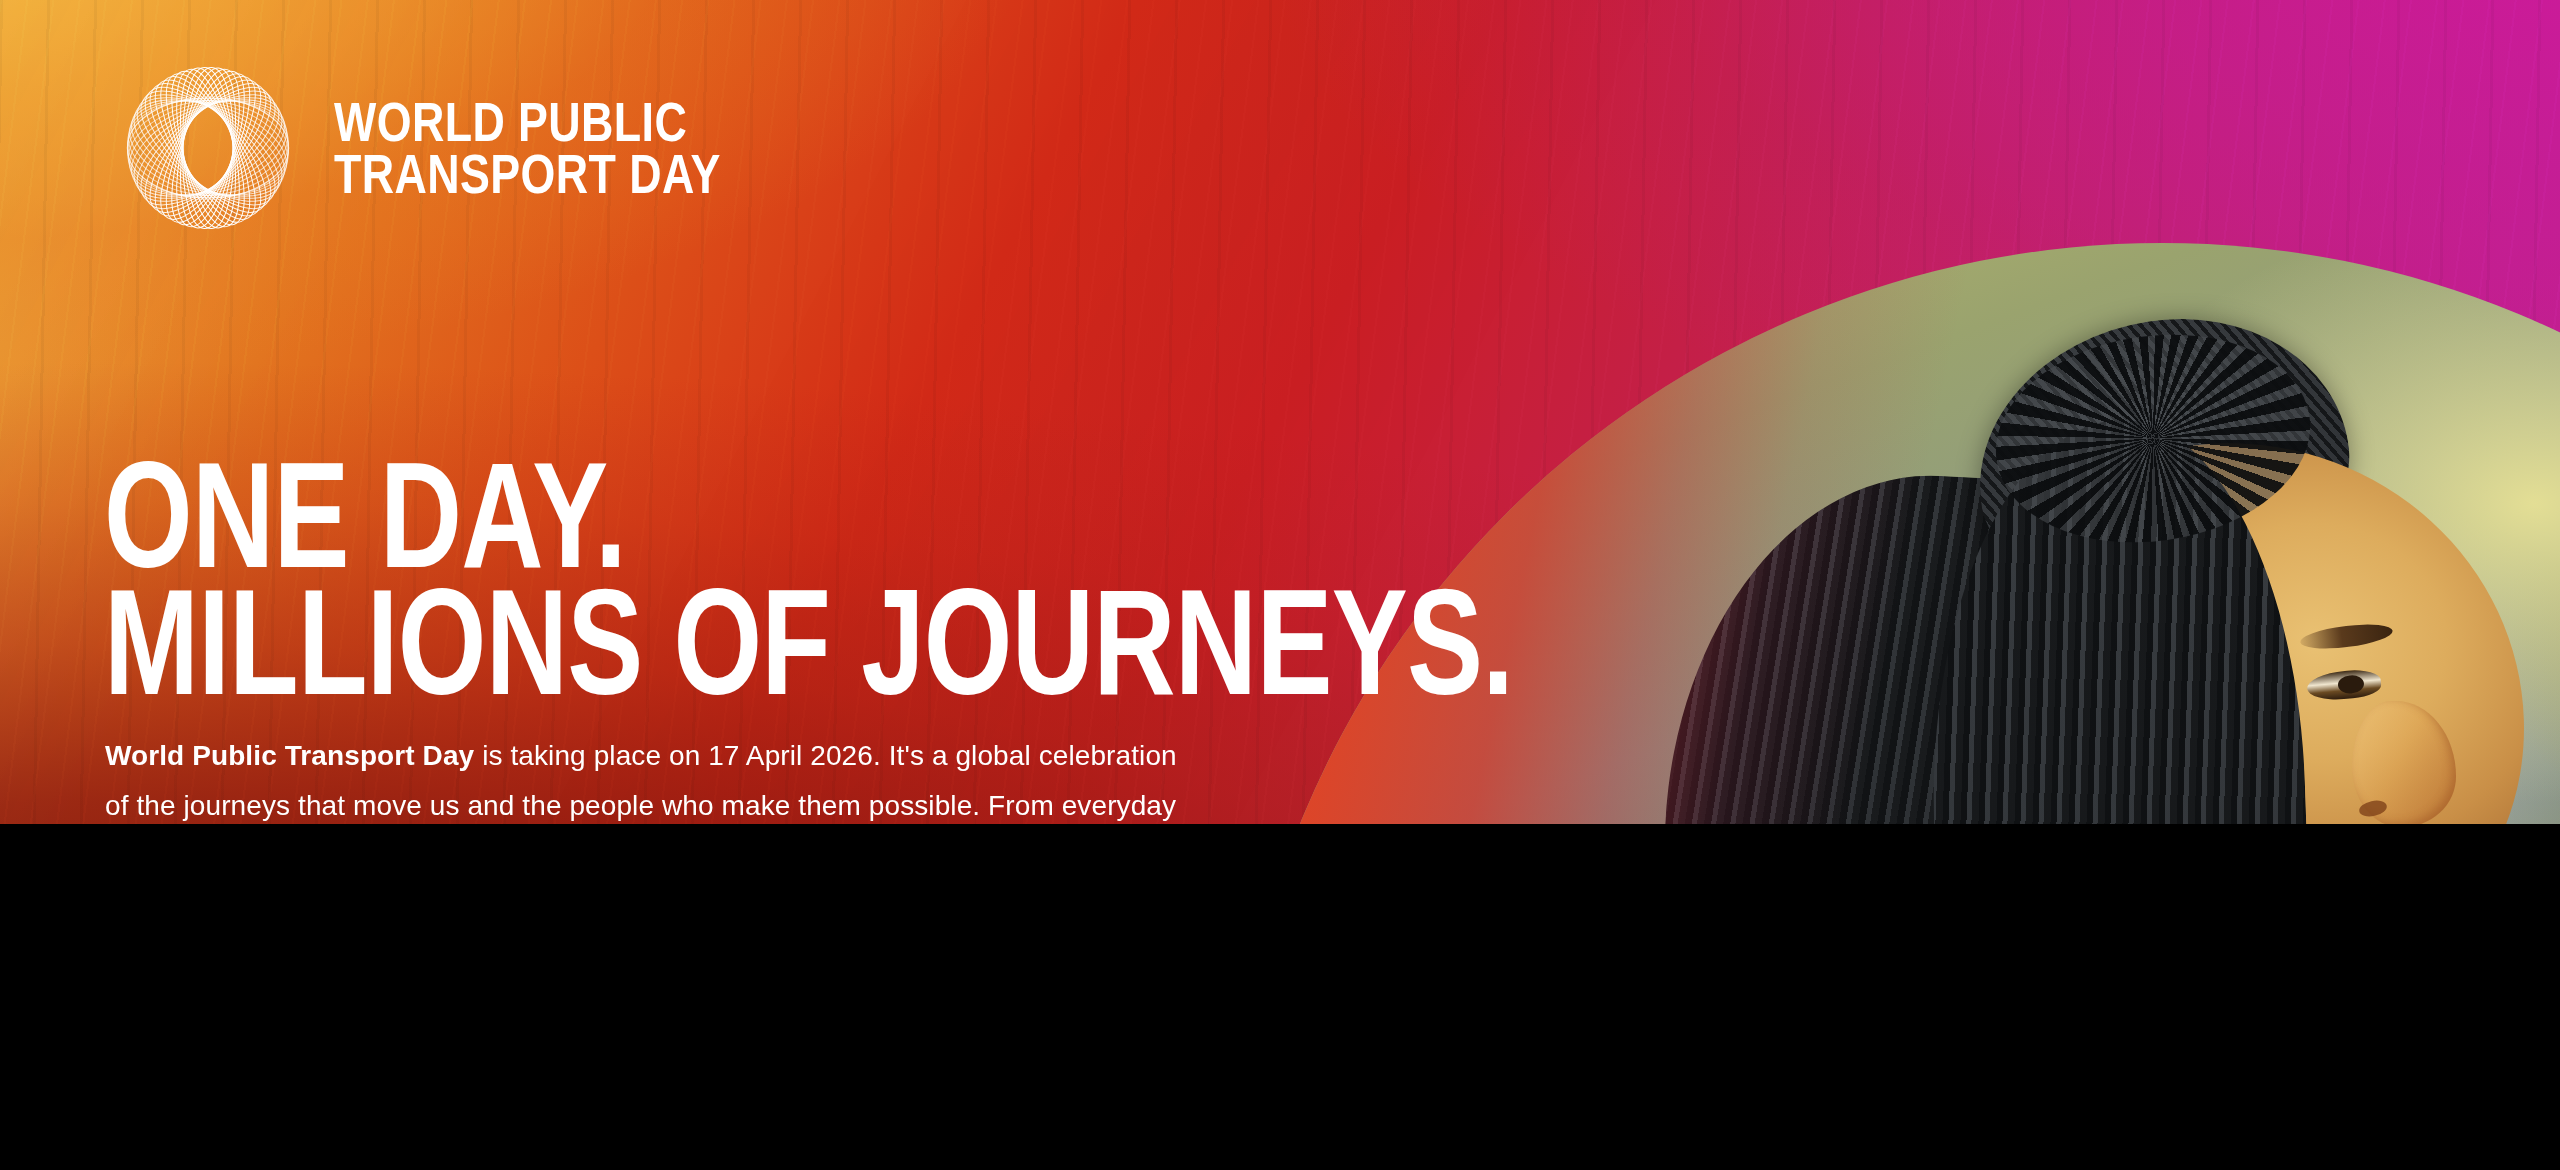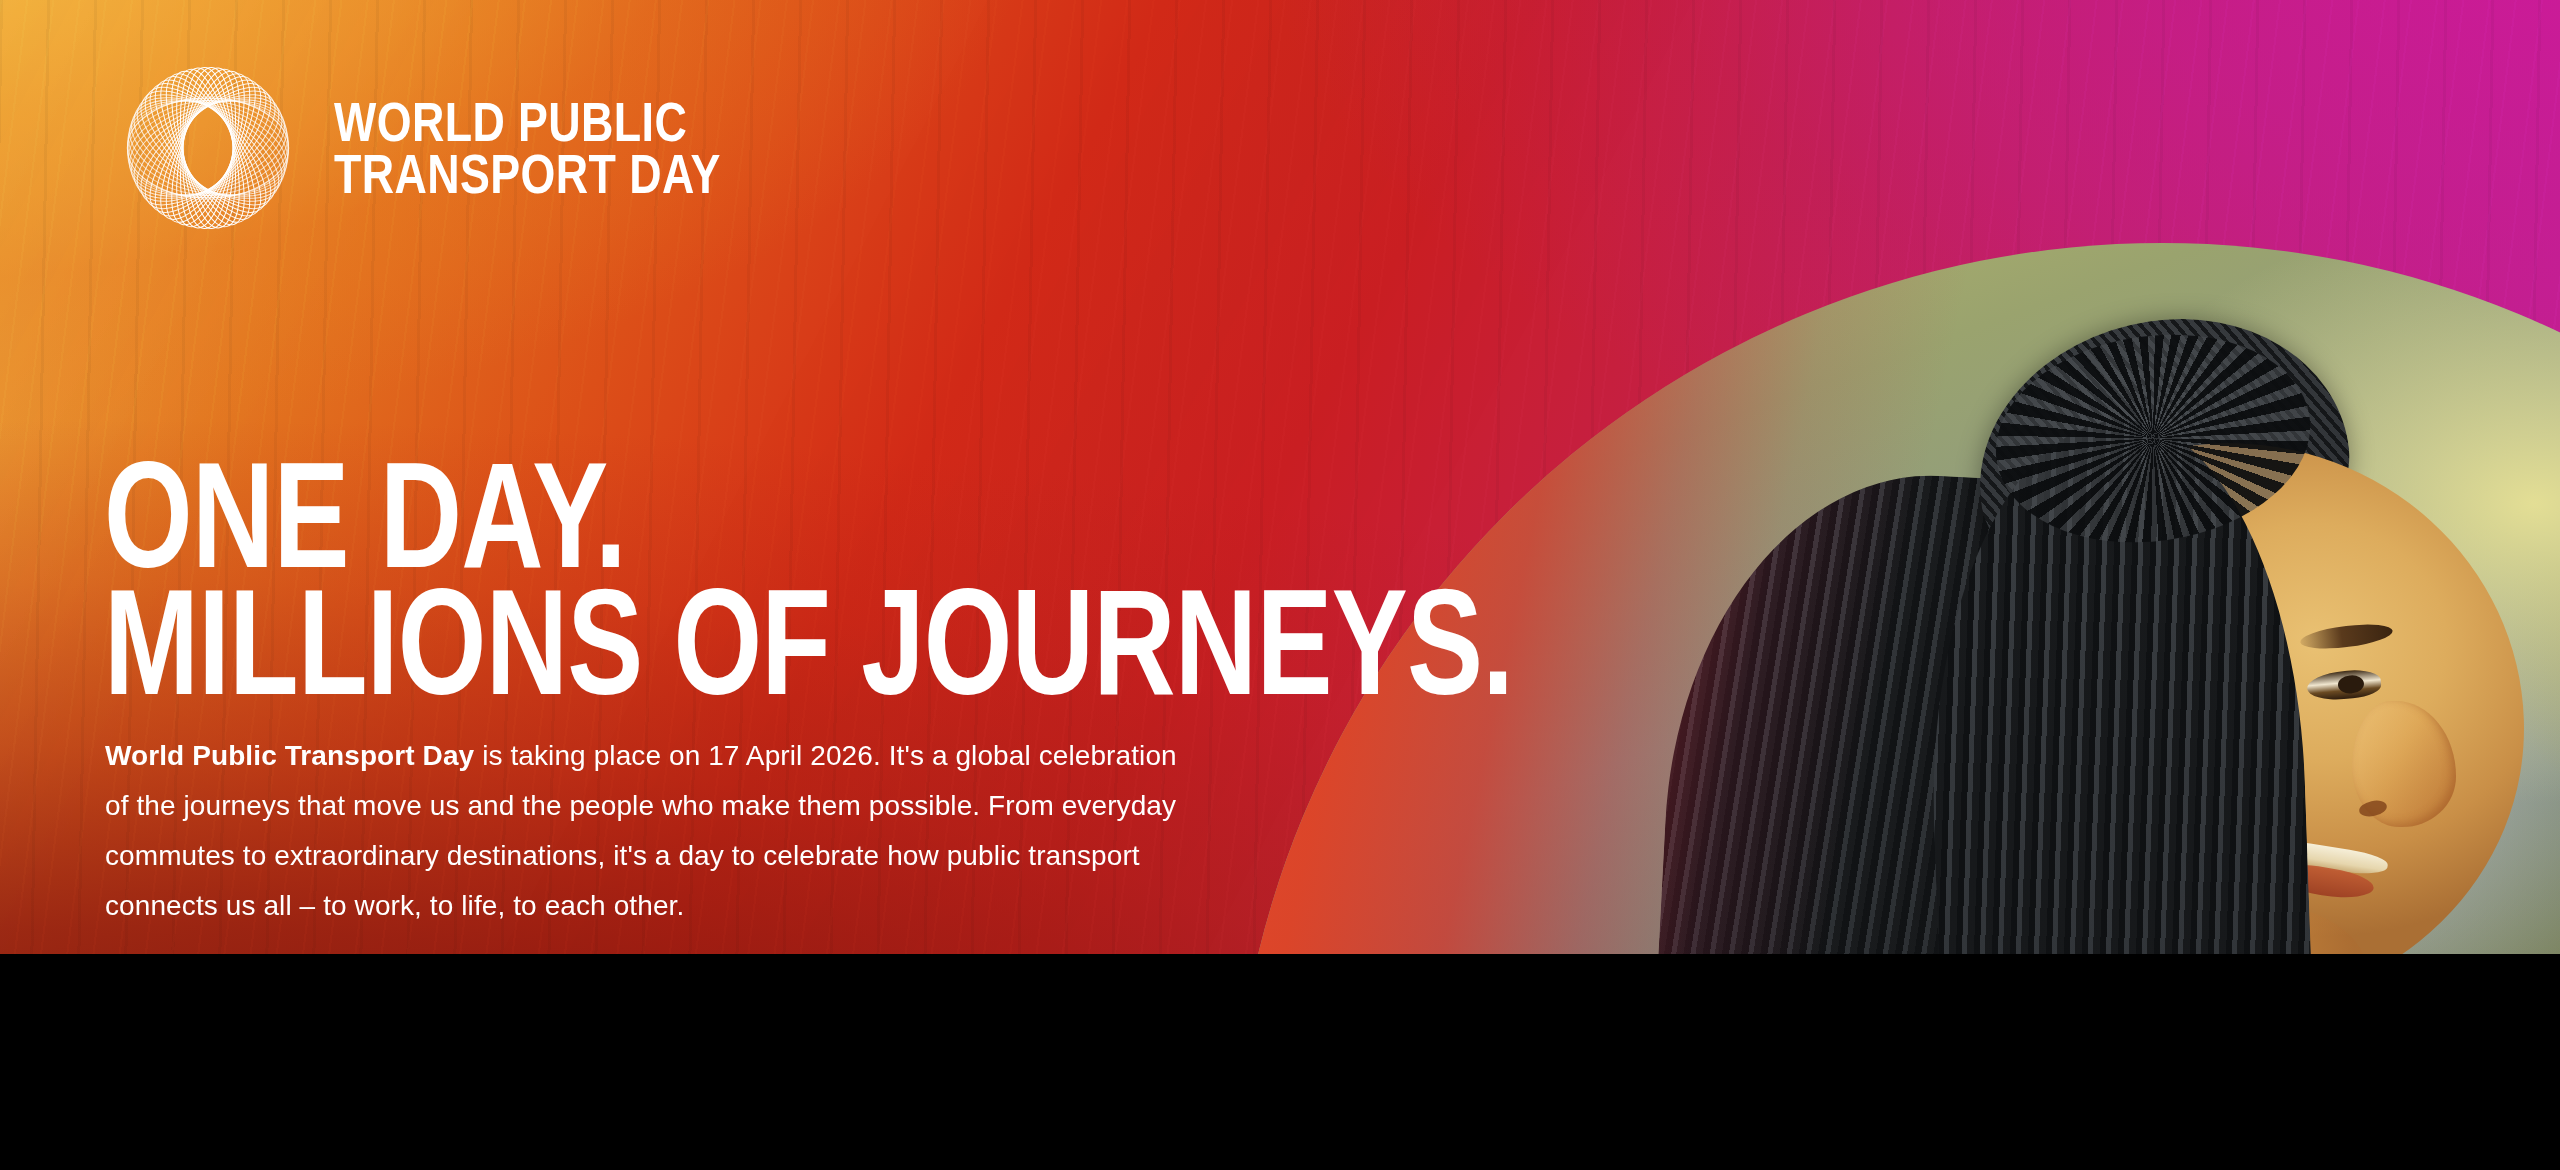--- a/index.html
+++ b/index.html
@@ -5,21 +5,21 @@
 <style>
   * { margin:0; padding:0; box-sizing:border-box; }
   html, body {
     width:2560px; height:1170px; overflow:hidden;
     background:#000;
     font-family:"Liberation Sans", sans-serif;
   }
 
   .banner{
     position:relative;
-    width:2560px; height:954px;
+    width:2560px; height:824px;
     overflow:hidden;
     isolation:isolate;
   }
 
   
   .bg-base{
     position:absolute; inset:0;
     background:
       linear-gradient(118deg,
         #e9a62f 0%,

